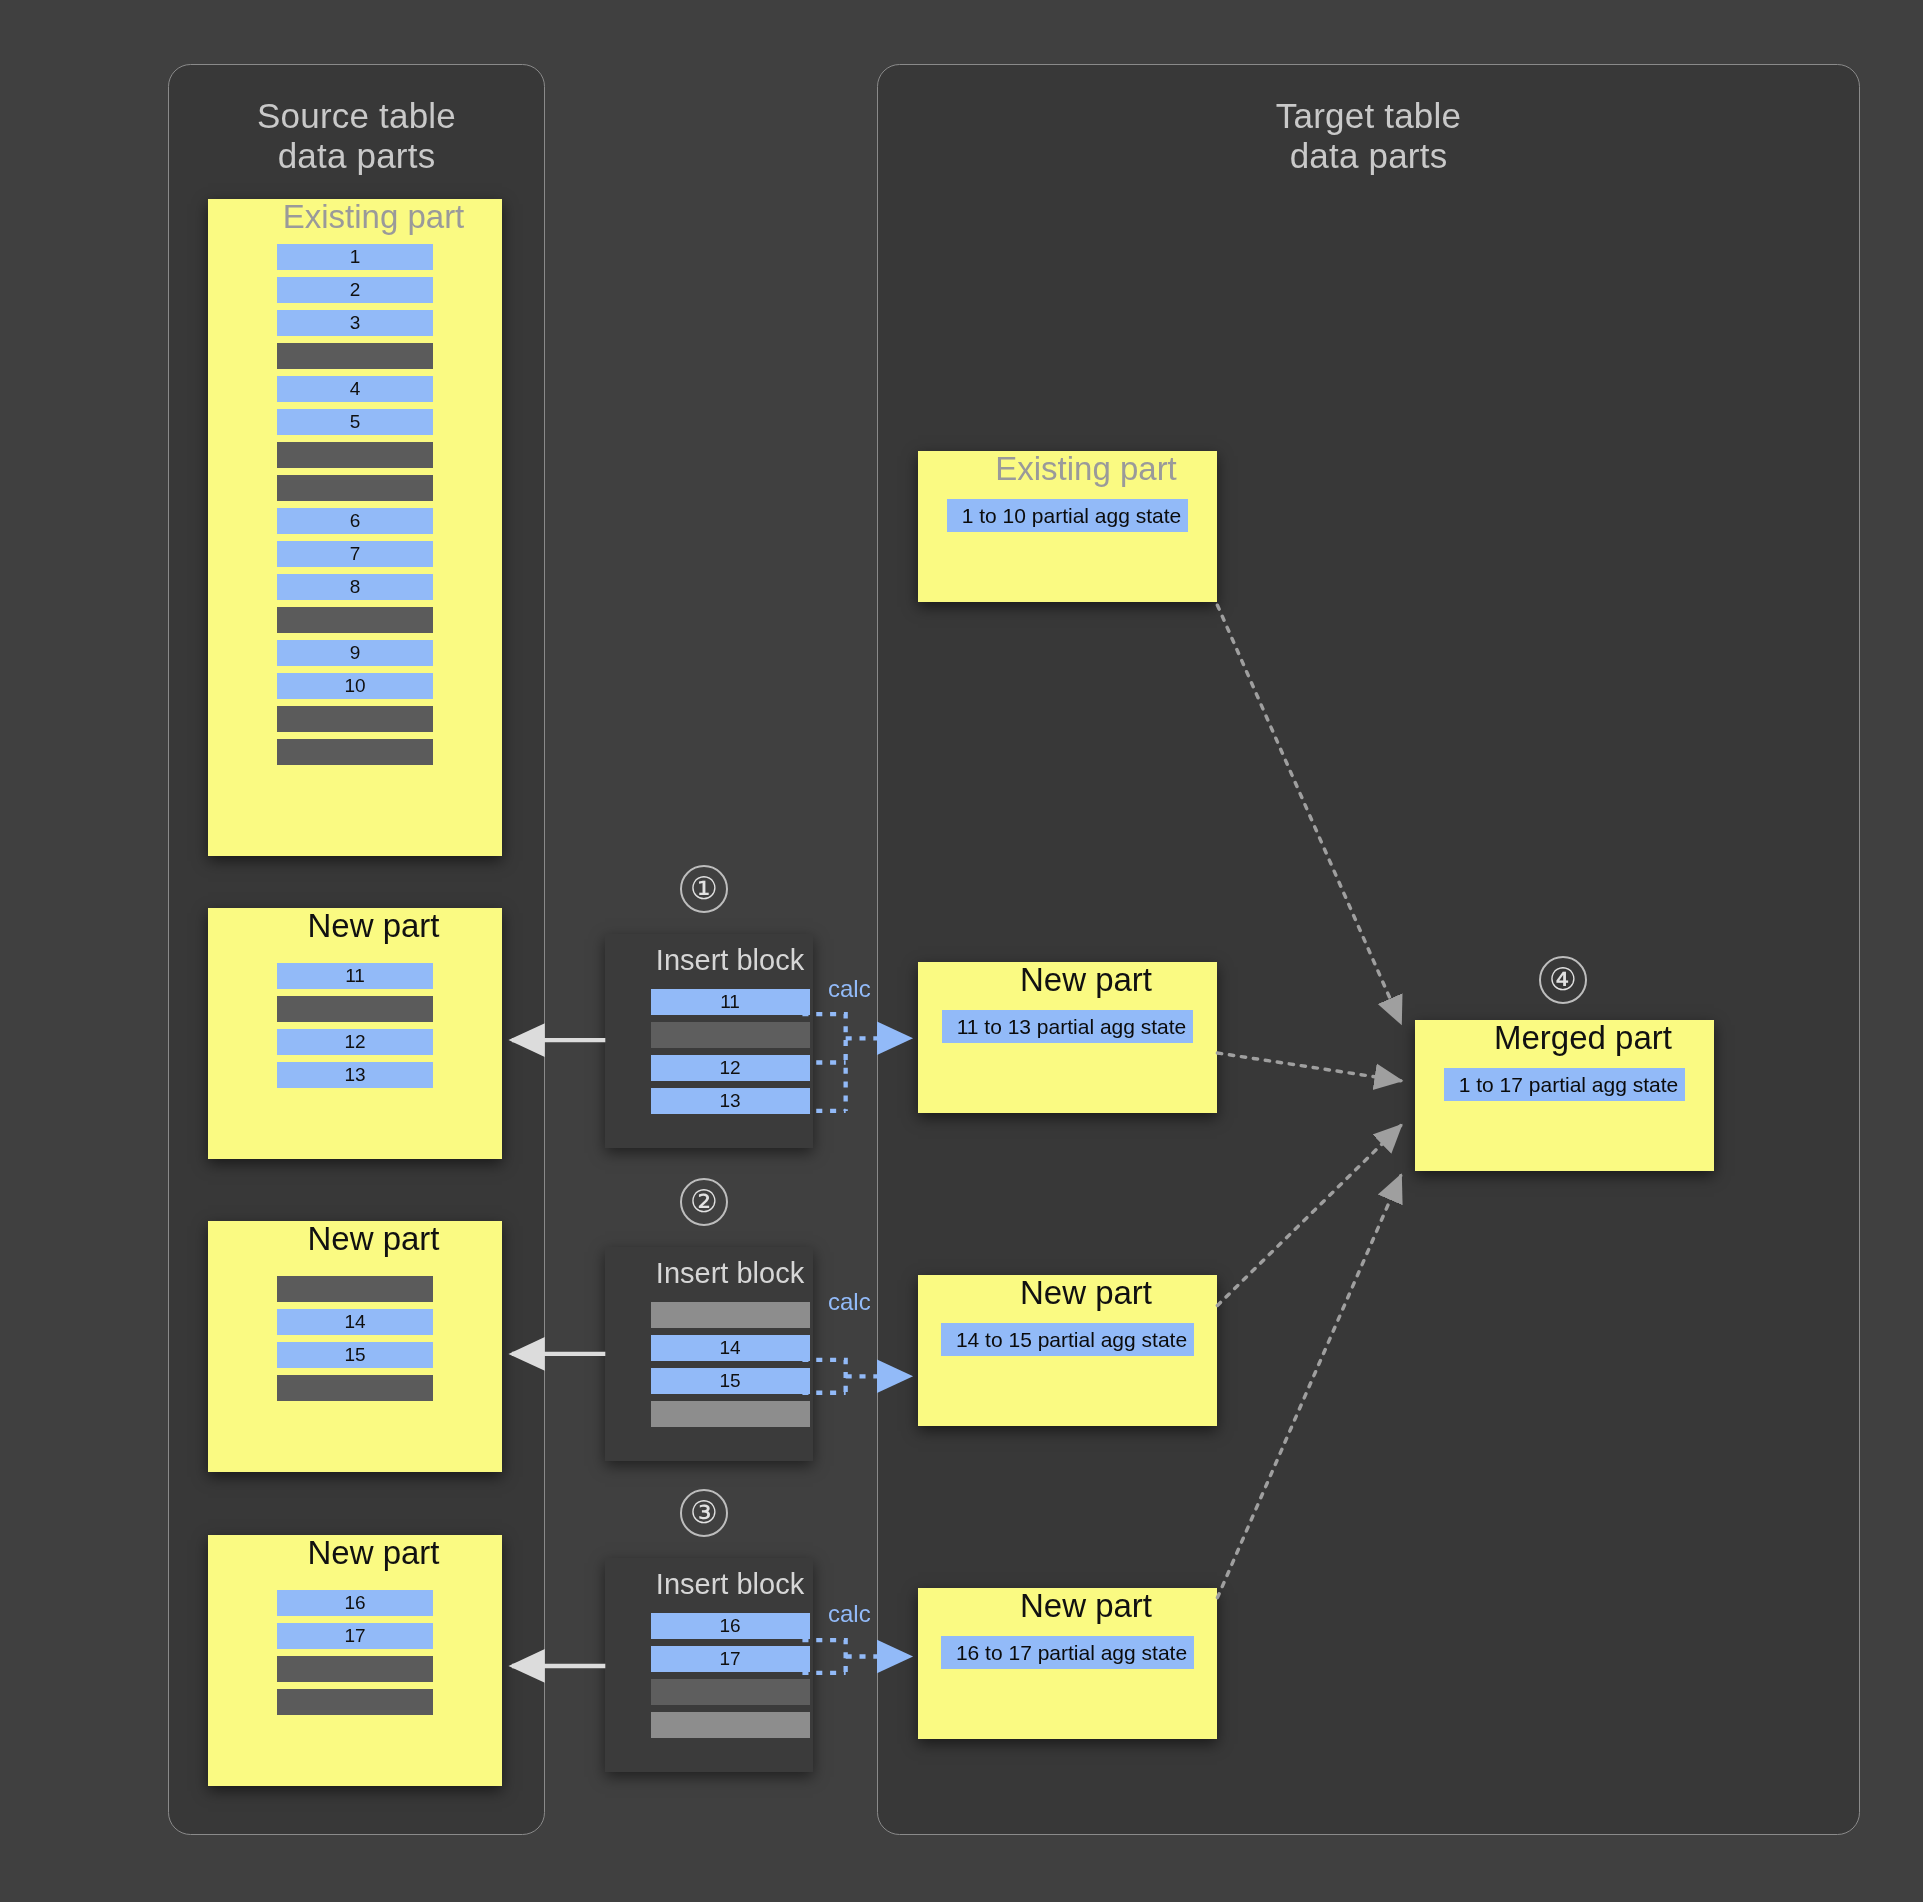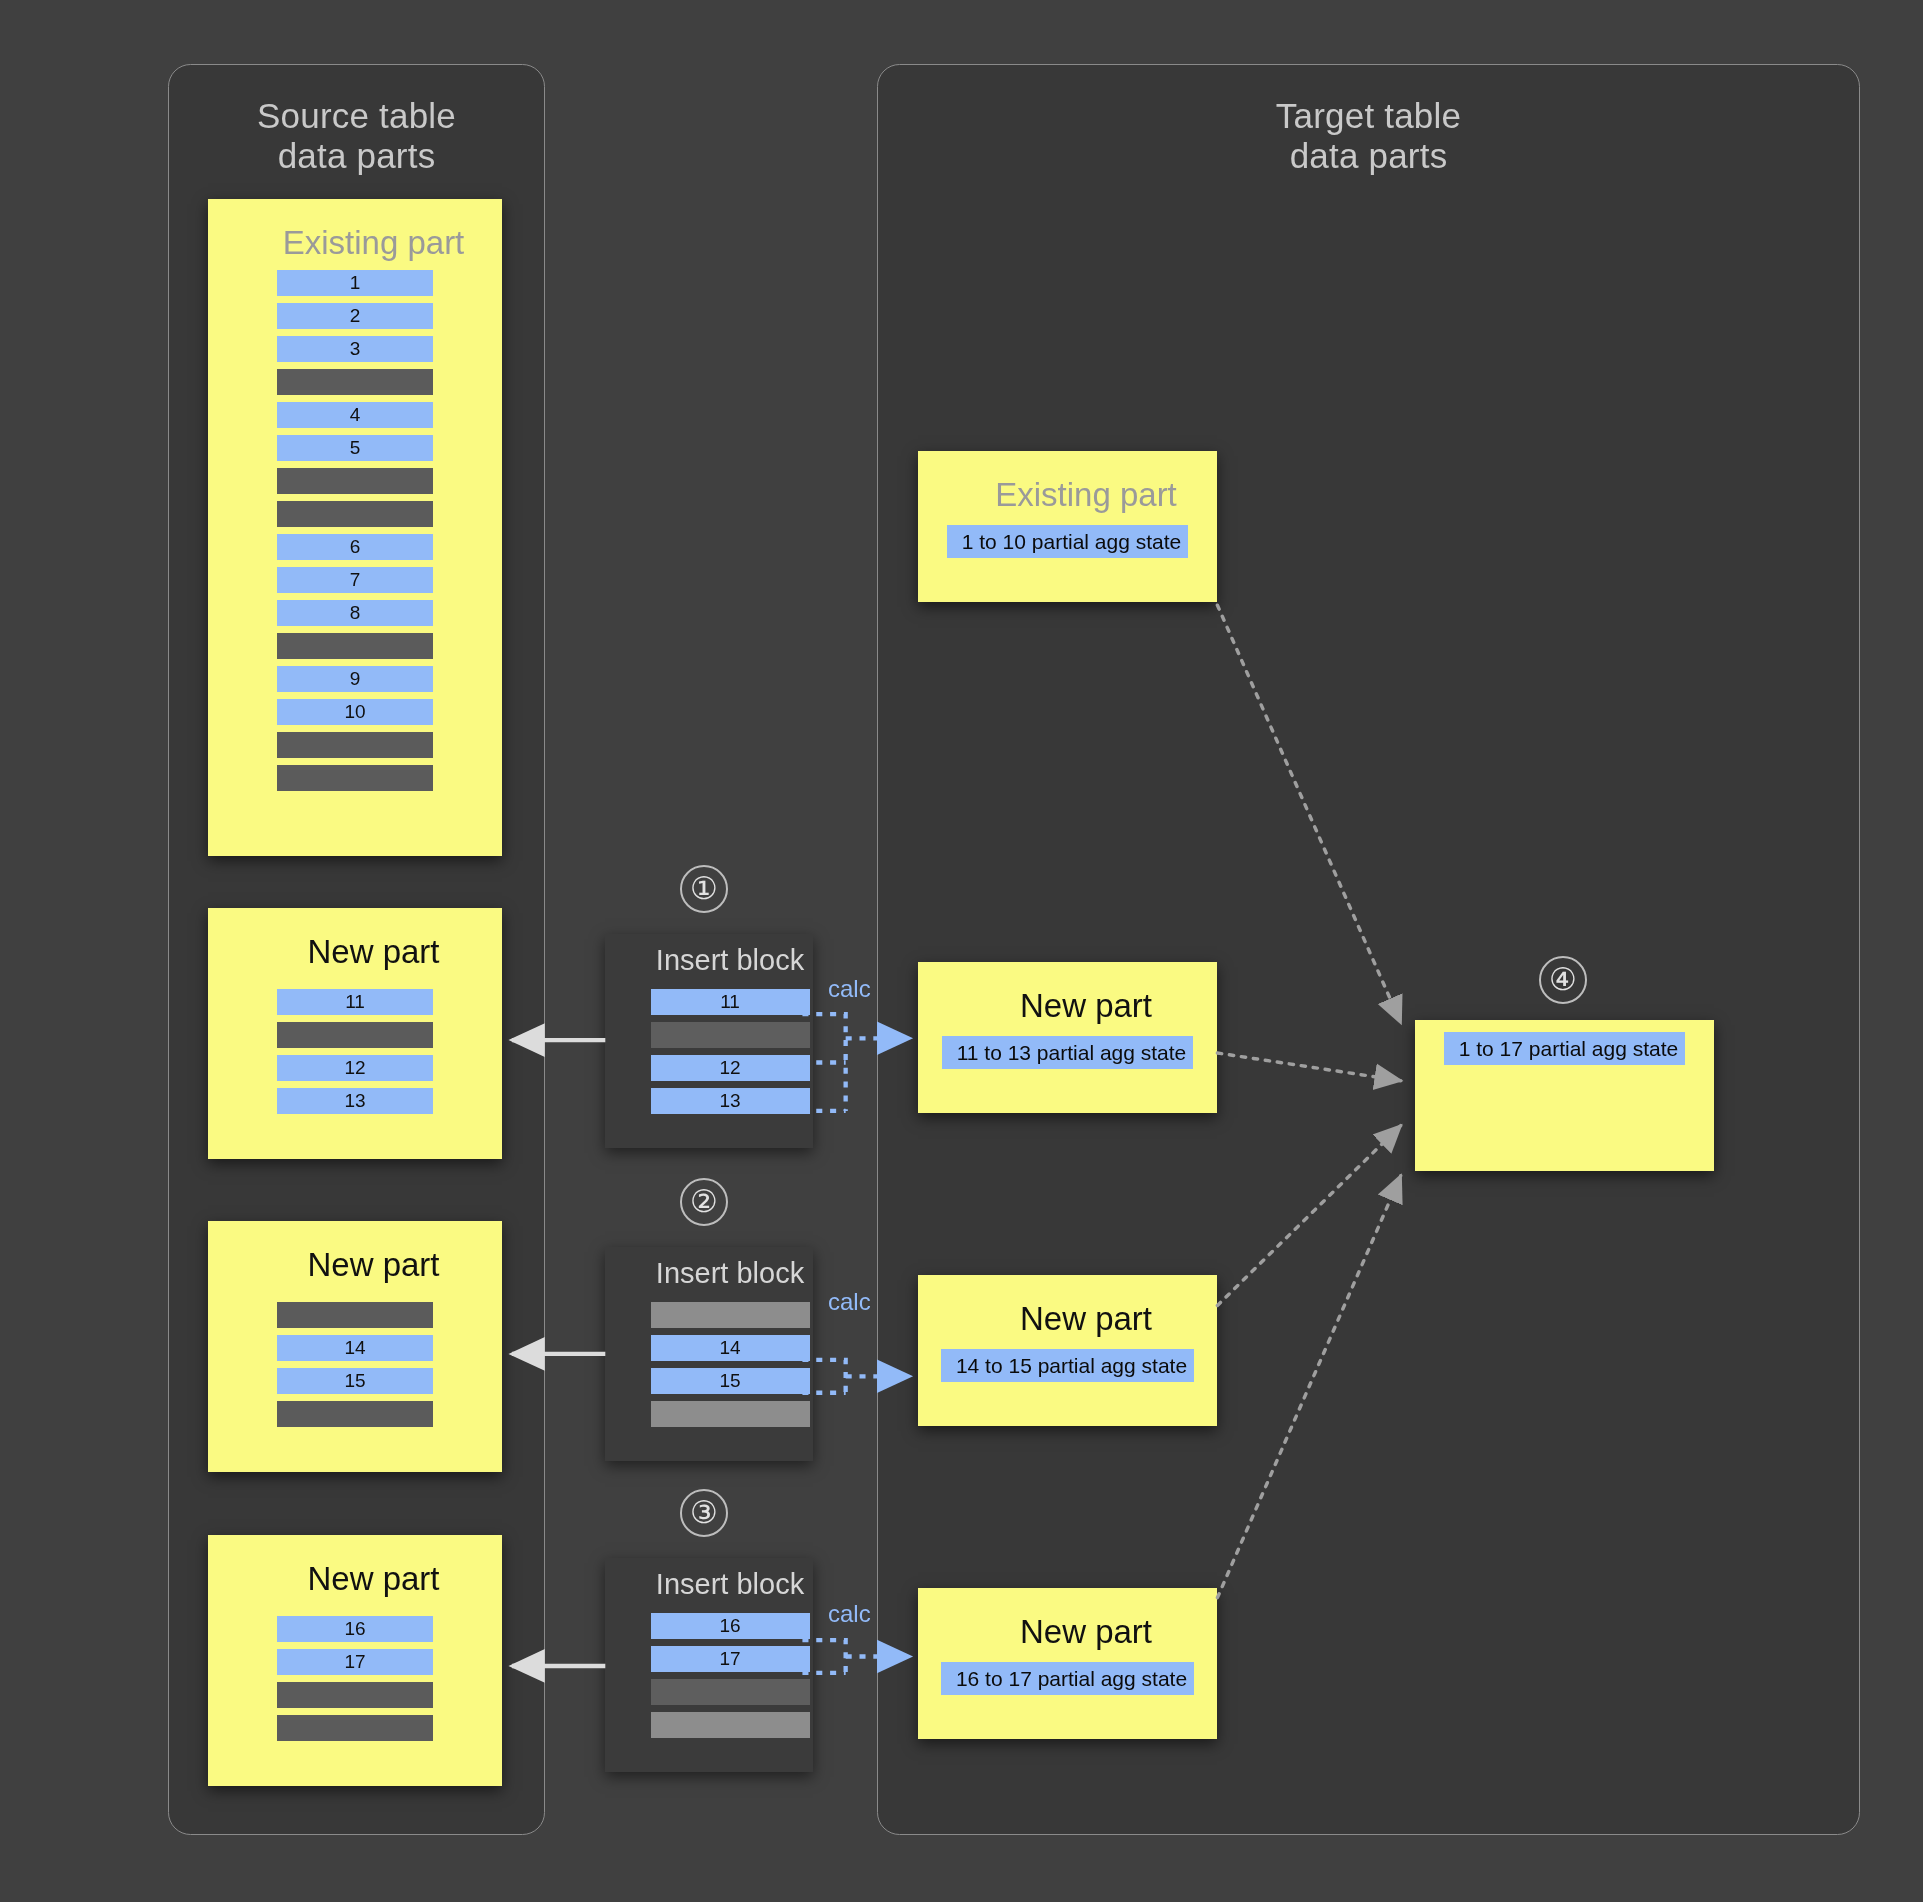--- a/index.html
+++ b/index.html
@@ -49,21 +49,21 @@
   .part {
     position: absolute;
     background: #fafa82;
     box-sizing: border-box;
     box-shadow: 0 5.2px 14px rgba(0,0,0,.55);
   }
   .part-title {
     text-align: center;
     font-size: 33px;
     line-height: 1.1;
-    padding-top: 26px;
+    padding-top: 0;
     color: #111111;
     white-space: nowrap;
     margin-left: 37px;
   }
   .part-title.muted { color: #9a9a9a; }
 
   .rows {
     margin: 0 auto;
     padding: 8.6px 0 14px 0;
     box-sizing: border-box;
@@ -267,20 +267,21 @@
 
   <div class="part" style="left:918px; top:1588px; width:299px; height:151px;">
     <div class="part-title">New part</div>
     <div class="agg-wrap">
       <span class="agg"><b>16 to 17</b><span> partial agg state</span></span>
     </div>
   </div>
 
   <div class="step" style="left:1539px; top:956px;">④</div>
   <div class="part" style="left:1415px; top:1020px; width:299px; height:151px;">
+    <div class="part-title">Merged part</div>
     <div class="agg-wrap">
       <span class="agg"><b>1 to 17</b><span> partial agg state</span></span>
     </div>
   </div>
 
   <svg class="overlay" viewBox="0 0 2224 2200">
     <defs>
       <marker id="arrow-white" markerWidth="9" markerHeight="9" refX="7.6" refY="4.5" orient="auto">
         <path d="M0,0.6 L8.4,4.5 L0,8.4 z" fill="#dcdcdc"></path>
       </marker>

